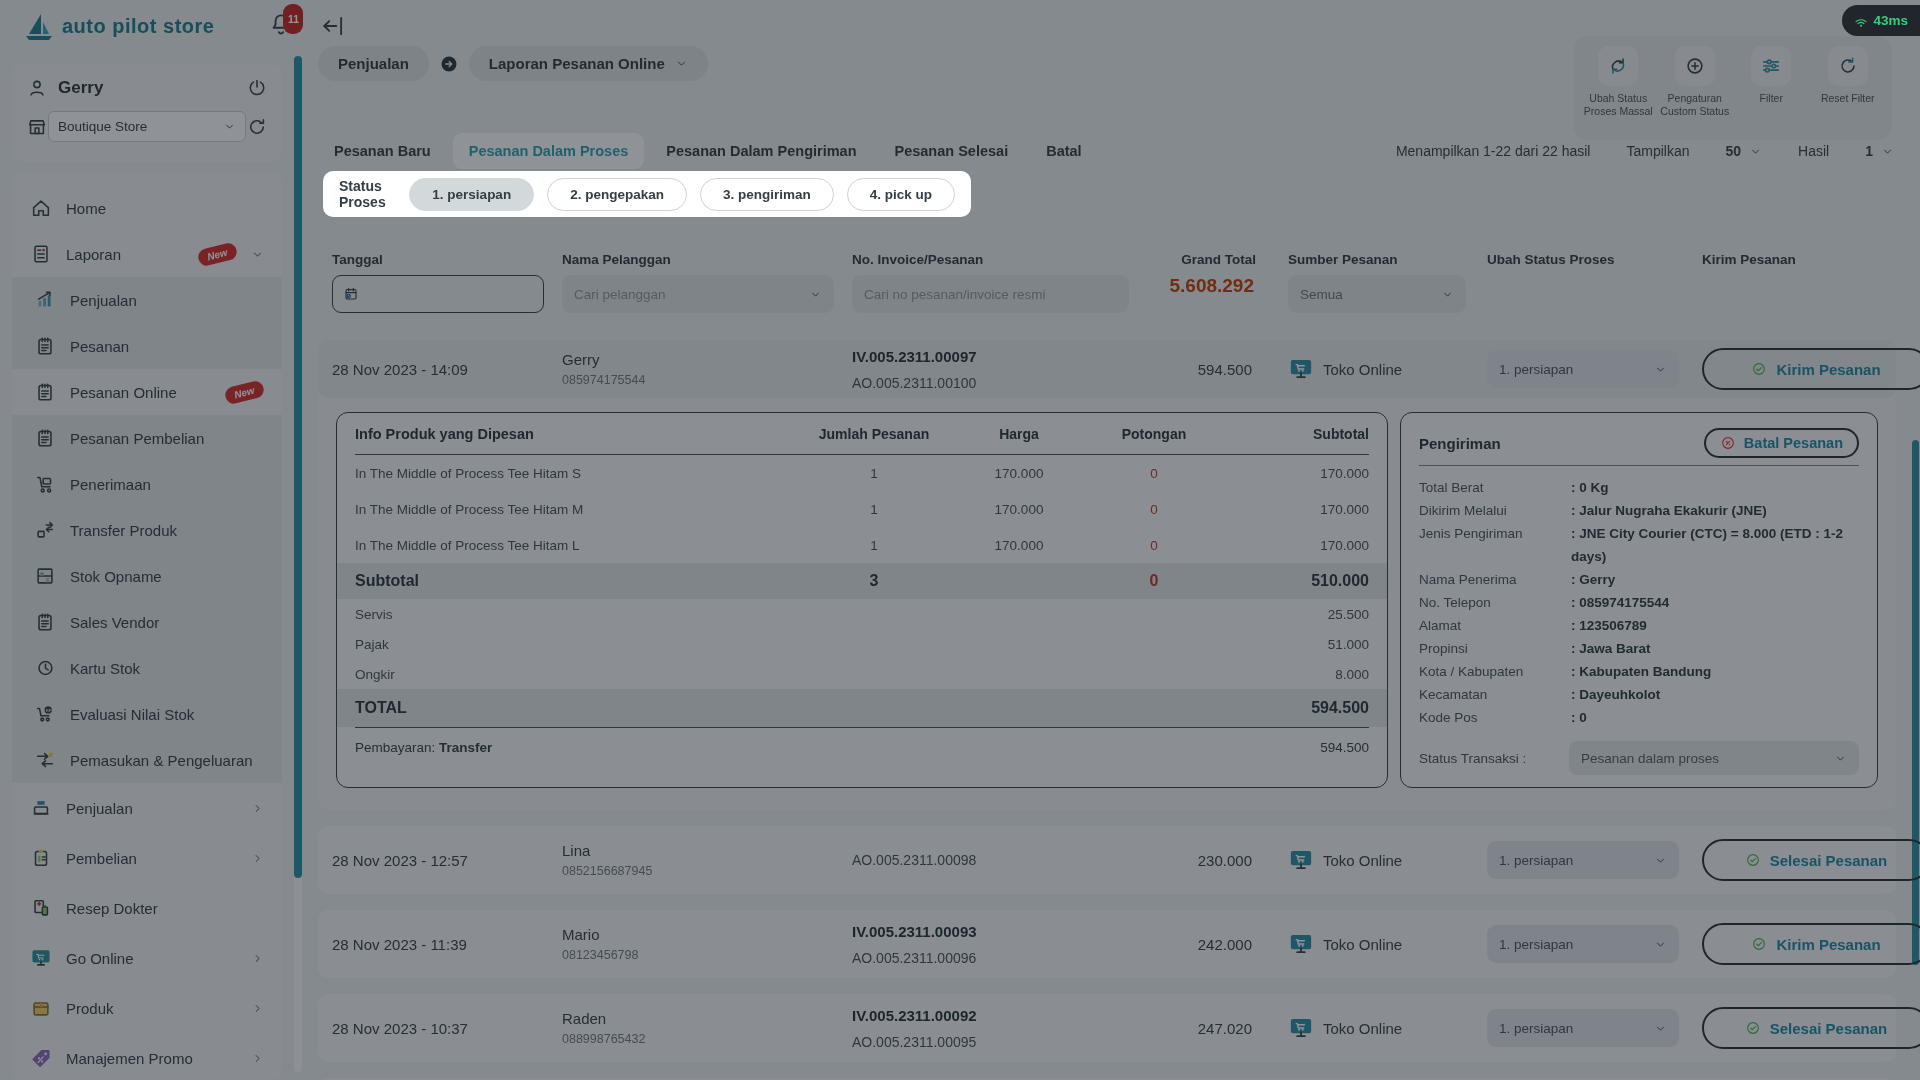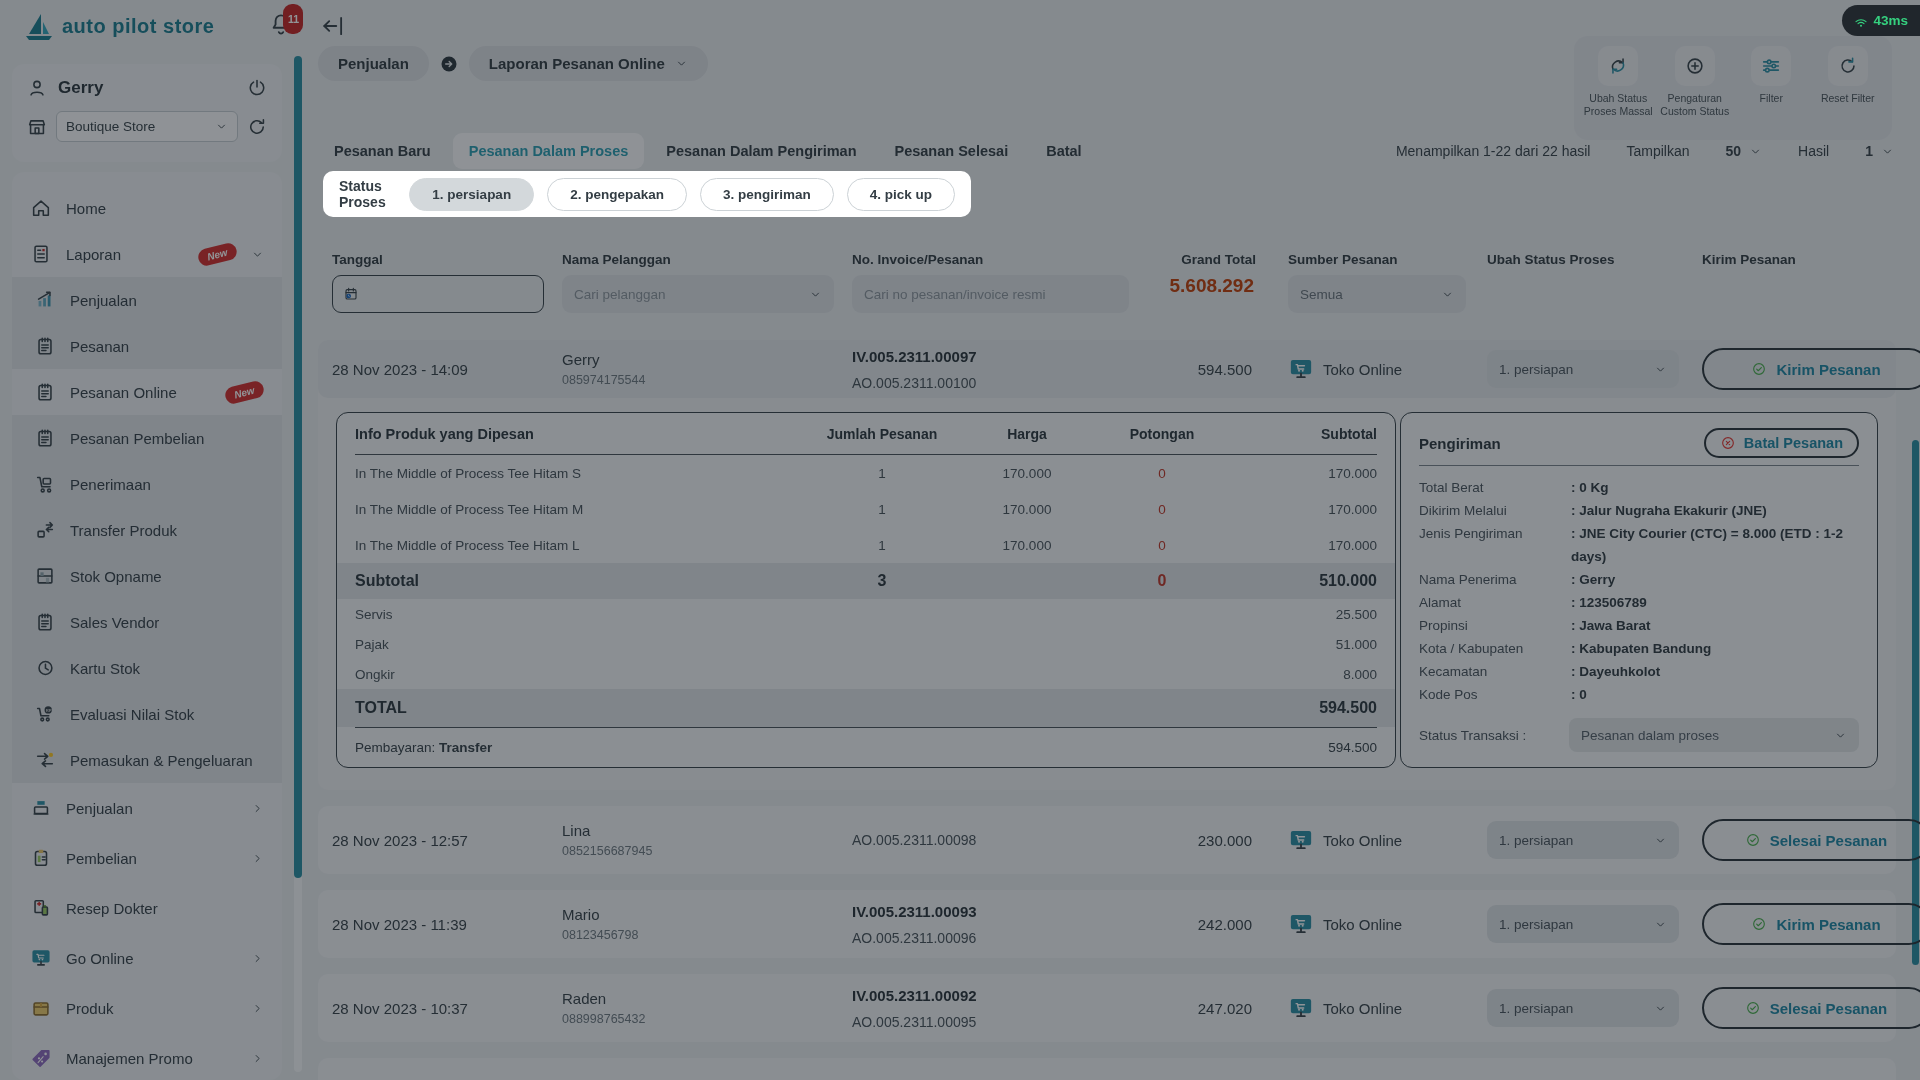--- a/index.html
+++ b/index.html
@@ -20,21 +20,21 @@
   .bell-wrap { position:relative; margin-left:28px; }
   .badge { position:absolute; top:-7px; right:-9px; min-width:20px; height:30px; border-radius:9px; background:#c62828; color:#fff; font-size:10.5px; font-weight:bold; display:flex; align-items:center; justify-content:center; padding:0 4px; }
 
   .latency { position:absolute; top:5px; right:0; height:31px; background:#20262c; border-radius:16px 0 0 16px; display:flex; align-items:center; gap:4px; padding:0 12px 0 11px; z-index:70; }
   .latency span { color:#35d07f; font-size:13.5px; font-weight:bold; }
 
   
   .ucard { position:absolute; left:12px; top:64px; width:270px; height:98px; background:#eef1f4; border-radius:12px; padding:13px 14px 0 14px; }
   .urow { display:flex; align-items:center; gap:10px; }
   .uname { font-size:17px; font-weight:bold; color:#2e3940; flex:1; }
-  .srow { display:flex; align-items:center; gap:8px; margin-top:12px; }
+  .srow { display:flex; align-items:center; gap:0; margin-top:12px; }
   .store-select { flex:1; height:31px; background:#fbfcfd; border:1px solid #c6cdd2; border-radius:6px; display:flex; align-items:center; justify-content:space-between; padding:0 9px; font-size:13.5px; color:#39444b; }
 
   .menu { position:absolute; left:12px; top:172px; width:270px; height:908px; background:#eef1f4; border-radius:12px; padding-top:13px; overflow:hidden; }
   .mi { height:46px; display:flex; align-items:center; gap:14px; padding:0 18px; font-size:15px; color:#37424a; }
   .mi.tall { height:50px; }
   .mi .lbl { flex:1; }
   .submenu { background:#dfe3e7; }
   .submenu .mi { padding-left:22px; }
   .mi.active { background:#eef1f4; }
   .newb { background:#d32f2f; color:#fff; font-size:10px; font-style:italic; font-weight:bold; padding:3px 9px; border-radius:9px; transform:rotate(-14deg); }
@@ -85,21 +85,21 @@
   .odate { font-size:15px; color:#39444b; }
   .ocust .nm { font-size:15px; color:#39444b; margin-bottom:5px; }
   .ocust .ph { font-size:12.5px; color:#6f7a82; }
   .oinv .m { font-size:15px; font-weight:bold; color:#2b353c; }
   .oinv .s { font-size:14px; color:#49545c; margin-top:10px; }
   .ototal { font-size:15px; color:#39444b; text-align:right; padding-right:10px; }
   .osrc { display:flex; align-items:center; gap:9px; font-size:15px; color:#39444b; padding-left:26px; }
   .osel { width:192px; height:38px; background:#dde1e5; border-radius:9px; display:flex; align-items:center; justify-content:space-between; padding:0 12px; font-size:13.5px; color:#4a555e; }
   .obtn { justify-self:end; width:228px; height:42px; border:2px solid #2b353c; border-radius:21px; background:transparent; display:flex; align-items:center; justify-content:center; gap:9px; font-size:15px; font-weight:bold; color:#2188a5; font-family:inherit; }
 
-  .detail { display:flex; gap:4px; padding:14px 18px 22px 18px; align-items:stretch; }
+  .detail { display:flex; gap:12px; padding:14px 18px 22px 18px; align-items:stretch; }
   .panel { border:1.6px solid #39444b; border-radius:12px; background:#f4f6f8; }
   .p-left { flex:1; padding:0 18px; }
   .p-right { width:478px; padding:12px 18px; }
 
   .pgrid { display:grid; grid-template-columns:1fr 150px 140px 130px 150px; align-items:center; }
   .phead { height:42px; border-bottom:1.6px solid #4a545c; font-weight:bold; font-size:14px; color:#2e3940; }
   .phead .t { font-size:14.5px; }
   .prow { height:36px; font-size:13.5px; color:#49545c; }
   .cc { text-align:center; } .cr { text-align:right; }
   .red { color:#c0392b; }
@@ -741,20 +741,24 @@
             </div>
           <div class="frow">
               <span class="fl">Jenis Pengiriman</span>
               <span class="fv">: JNE City Courier (CTC) = 8.000 (ETD : 1-2 days)</span>
             </div>
           <div class="frow">
               <span class="fl">Nama Penerima</span>
               <span class="fv">: Gerry</span>
             </div>
           <div class="frow">
+              <span class="fl">No. Telepon</span>
+              <span class="fv">: 085974175544</span>
+            </div>
+          <div class="frow">
               <span class="fl">Alamat</span>
               <span class="fv">: 123506789</span>
             </div>
           <div class="frow">
               <span class="fl">Propinsi</span>
               <span class="fv">: Jawa Barat</span>
             </div>
           <div class="frow">
               <span class="fl">Kota / Kabupaten</span>
               <span class="fv">: Kabupaten Bandung</span>

